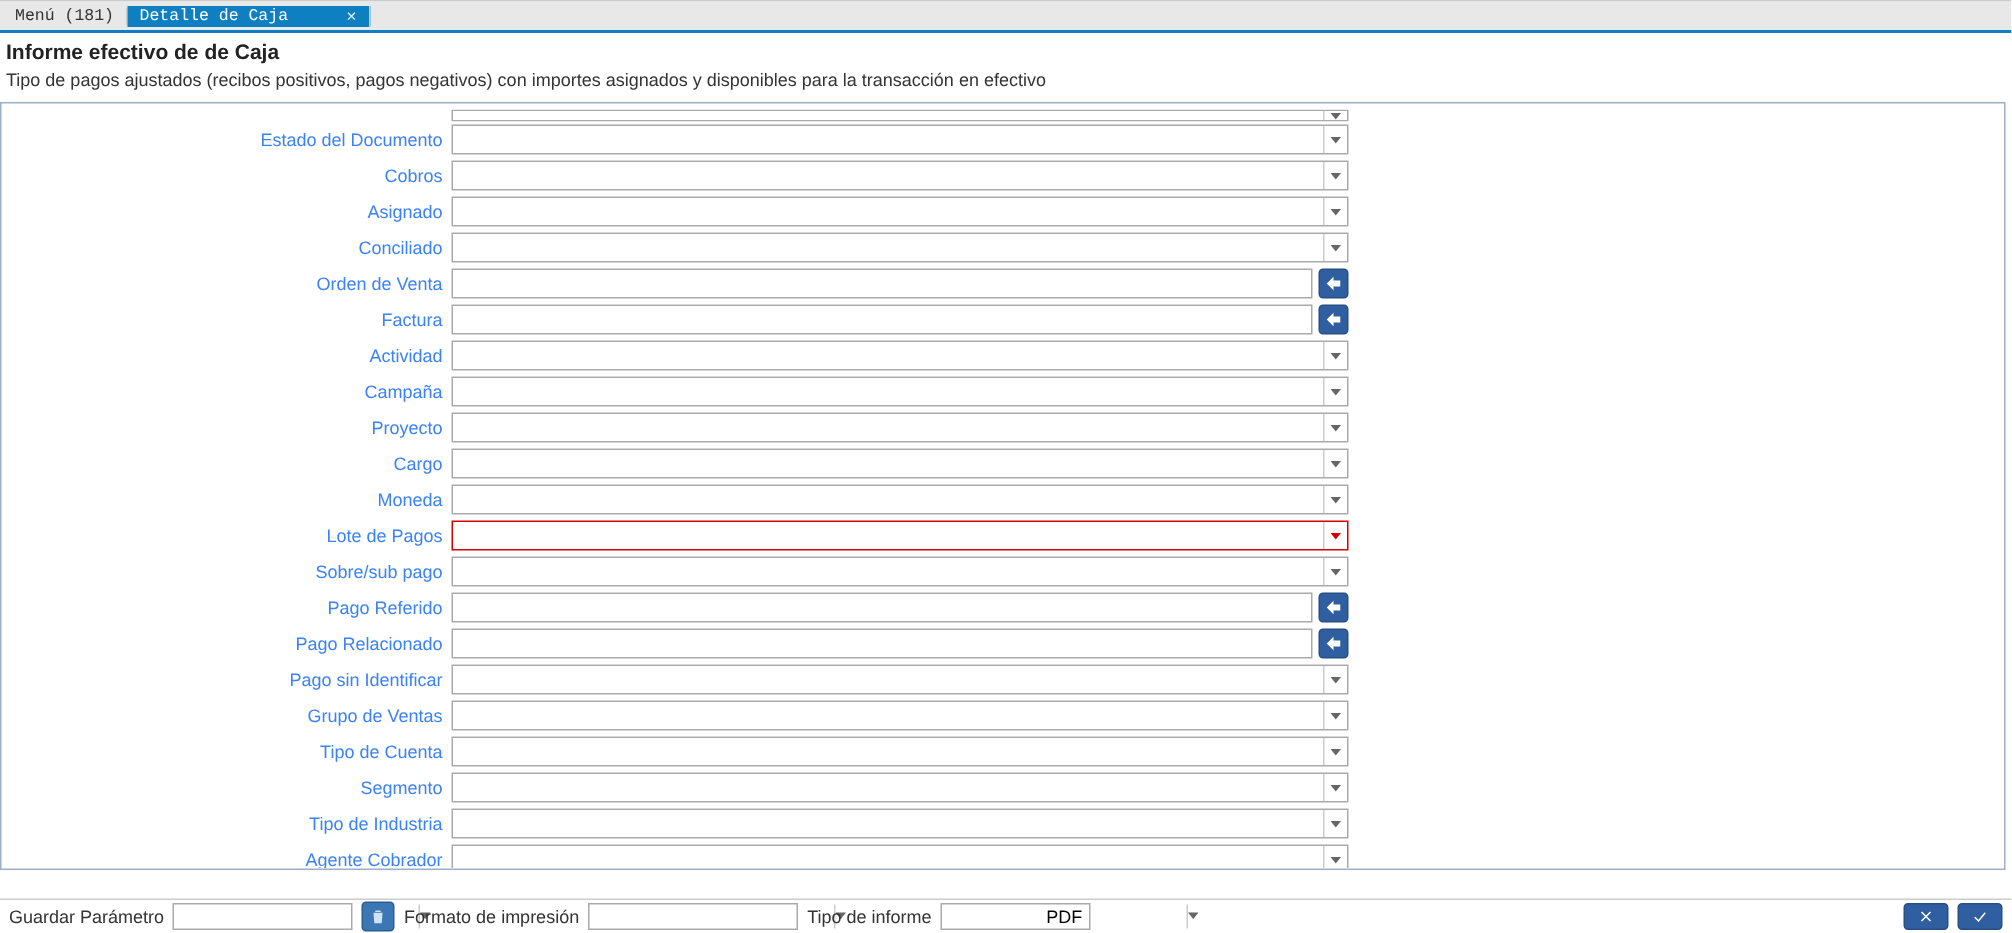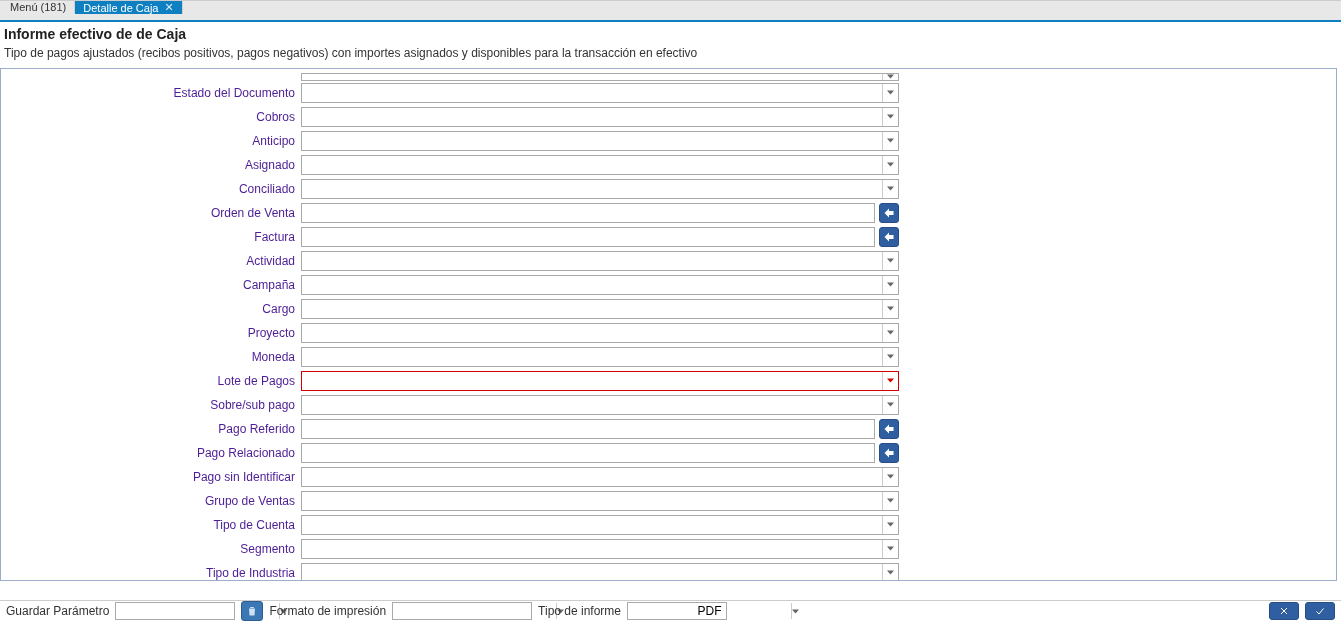--- a/index.html
+++ b/index.html
@@ -11,38 +11,40 @@
     background: #fff;
     color: #333;
     overflow: hidden;
   }
   .window { display: flex; flex-direction: column; height: 100%; border-top: 1px solid #ccc; }
   
   .tabbar {
     background: #e8e8e8;
     height: 22px;
     display: flex;
-    align-items: flex-start;
+    align-items: center;
     border-bottom: 2px solid #0e80c2;
     padding: 0 2px;
     gap: 0;
+    font-family: Liberation Mono, monospace;
   }
   .tab {
     display: flex;
     align-items: center;
     padding: 0 8px;
     font-size: 11px;
     background: #e8e8e8;
     color: #333;
     border-right: 1px solid #d0d0d0;
     cursor: pointer;
   }
   .tab.active {
     background: #0e80c2;
     color: #fff;
+    gap: 33px;
   }
   .tab .close-x {
     margin-left: 6px;
     font-size: 11px;
     opacity: 0.85;
   }
   
   .page-head {
     padding: 4px 8px 2px 4px;
   }
@@ -73,21 +75,21 @@
     display: flex;
     align-items: center;
     height: 24px;
     margin-bottom: 0;
   }
   .field-label {
     width: 300px;
     text-align: right;
     padding-right: 6px;
     font-size: 12px;
-    color: #4c1d95;
+    color: #3b82f6;
   }
   .field-ctrl {
     width: 598px;
     display: flex;
     align-items: center;
   }
   .combo, .combo-highlight, .textbox {
     flex: 1 1 auto;
     display: flex;
     height: 20px;
@@ -242,33 +244,20 @@
             <input type="text" style="">
             <div class="dd">
                 <svg viewBox="0 0 10 6">
                   <path d="M0 0 L10 0 L5 6 Z" fill="#666"></path>
                 </svg>
               </div>
           </div>
         </div>
       </div>
 
-      <div class="field-row">
-        <div class="field-label">Anticipo</div>
-        <div class="field-ctrl">
-          <div class="combo">
-            <input type="text" style="">
-            <div class="dd">
-                <svg viewBox="0 0 10 6">
-                  <path d="M0 0 L10 0 L5 6 Z" fill="#666"></path>
-                </svg>
-              </div>
-          </div>
-        </div>
-      </div>
 
       <div class="field-row">
         <div class="field-label">Asignado</div>
         <div class="field-ctrl">
           <div class="combo">
             <input type="text" style="">
             <div class="dd">
                 <svg viewBox="0 0 10 6">
                   <path d="M0 0 L10 0 L5 6 Z" fill="#666"></path>
                 </svg>
@@ -341,35 +330,35 @@
             <div class="dd">
                 <svg viewBox="0 0 10 6">
                   <path d="M0 0 L10 0 L5 6 Z" fill="#666"></path>
                 </svg>
               </div>
           </div>
         </div>
       </div>
 
       <div class="field-row">
+        <div class="field-label">Proyecto</div>
+        <div class="field-ctrl">
+          <div class="combo">
+            <input type="text" style="">
+            <div class="dd">
+                <svg viewBox="0 0 10 6">
+                  <path d="M0 0 L10 0 L5 6 Z" fill="#666"></path>
+                </svg>
+              </div>
+          </div>
+        </div>
+      </div>
+
+      <div class="field-row">
         <div class="field-label">Cargo</div>
-        <div class="field-ctrl">
-          <div class="combo">
-            <input type="text" style="">
-            <div class="dd">
-                <svg viewBox="0 0 10 6">
-                  <path d="M0 0 L10 0 L5 6 Z" fill="#666"></path>
-                </svg>
-              </div>
-          </div>
-        </div>
-      </div>
-
-      <div class="field-row">
-        <div class="field-label">Proyecto</div>
         <div class="field-ctrl">
           <div class="combo">
             <input type="text" style="">
             <div class="dd">
                 <svg viewBox="0 0 10 6">
                   <path d="M0 0 L10 0 L5 6 Z" fill="#666"></path>
                 </svg>
               </div>
           </div>
         </div>

